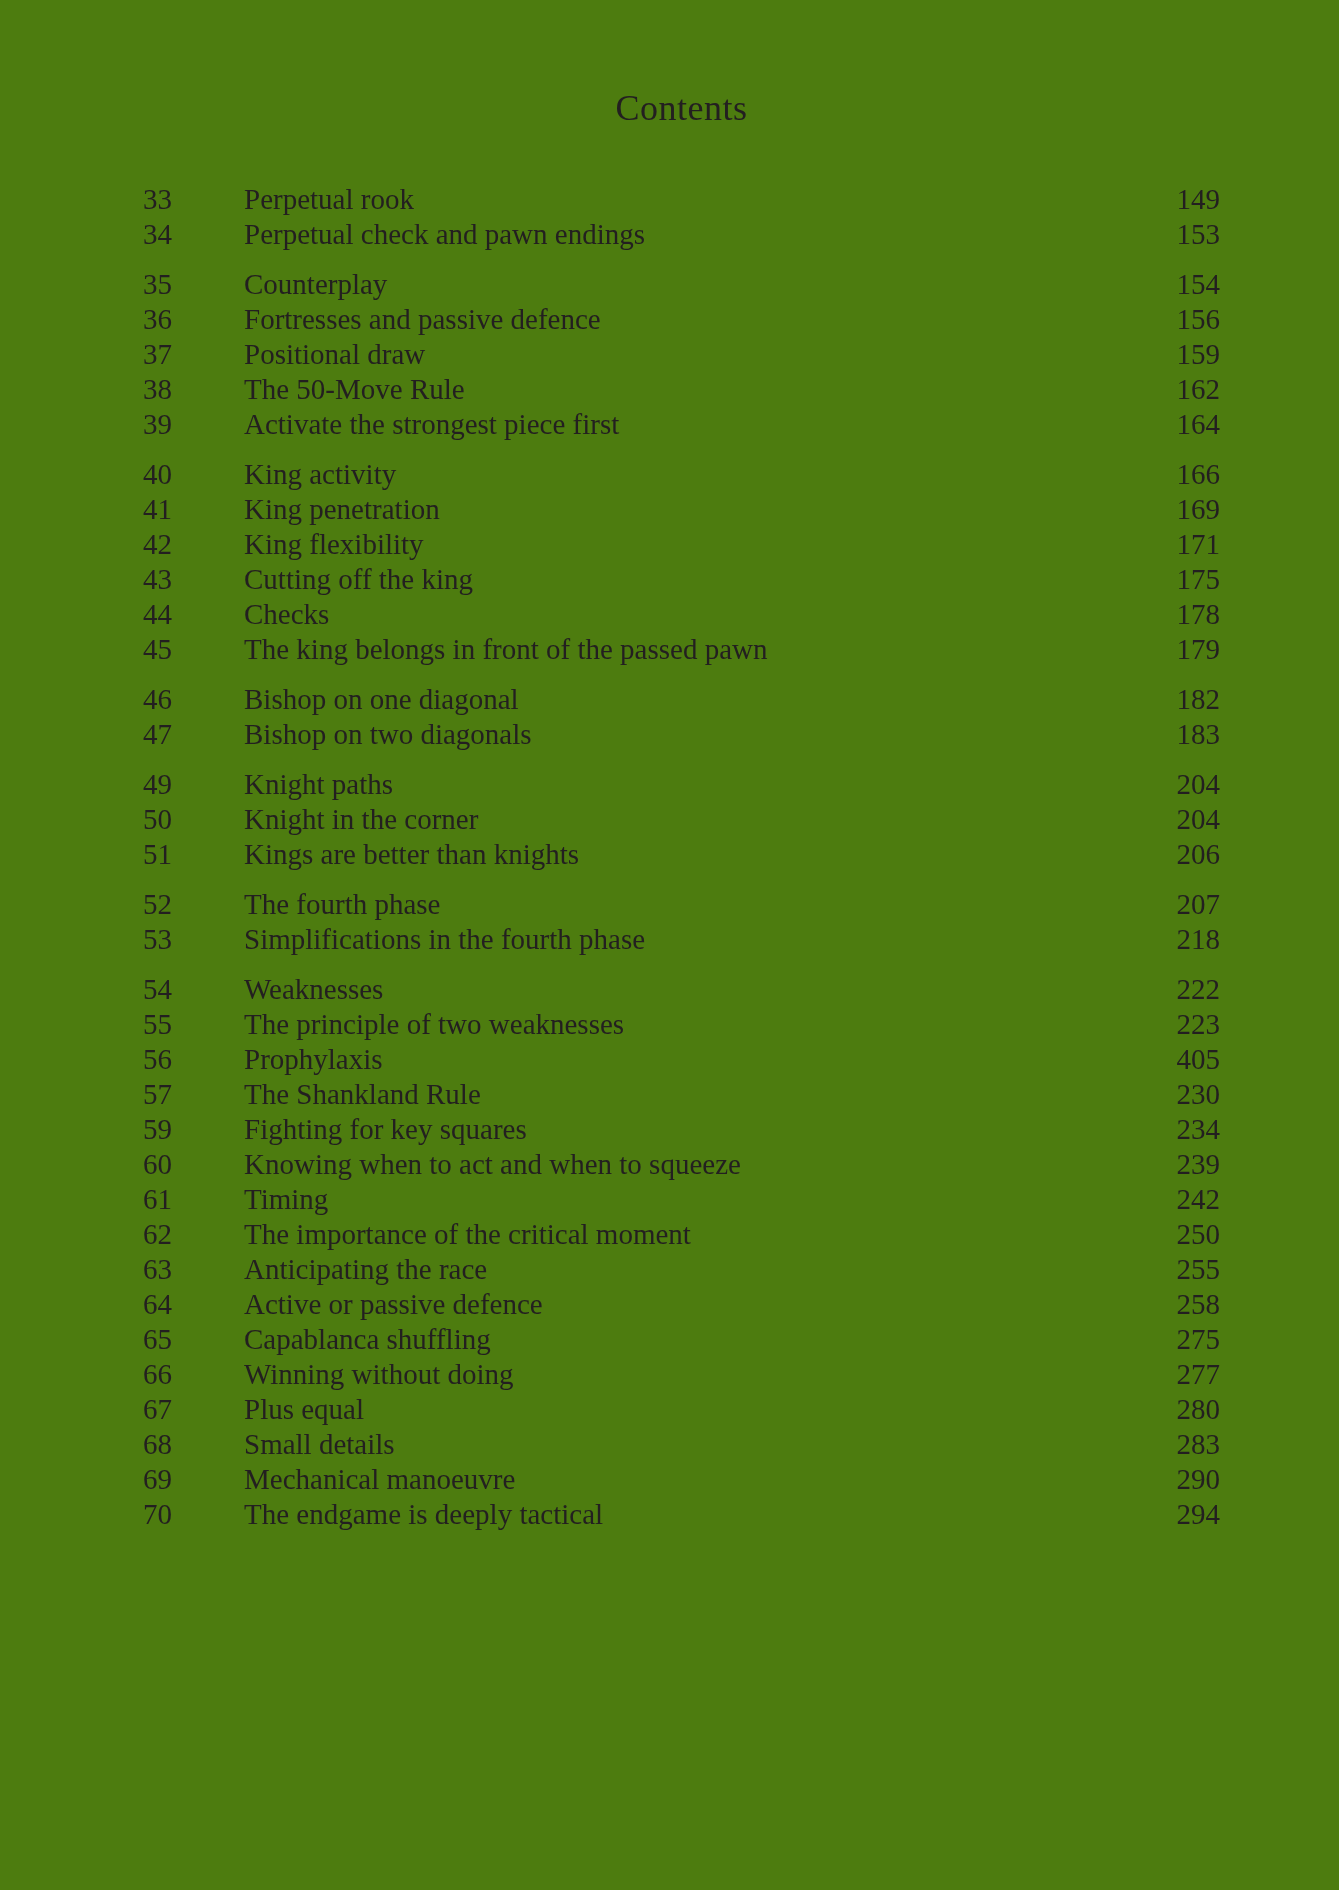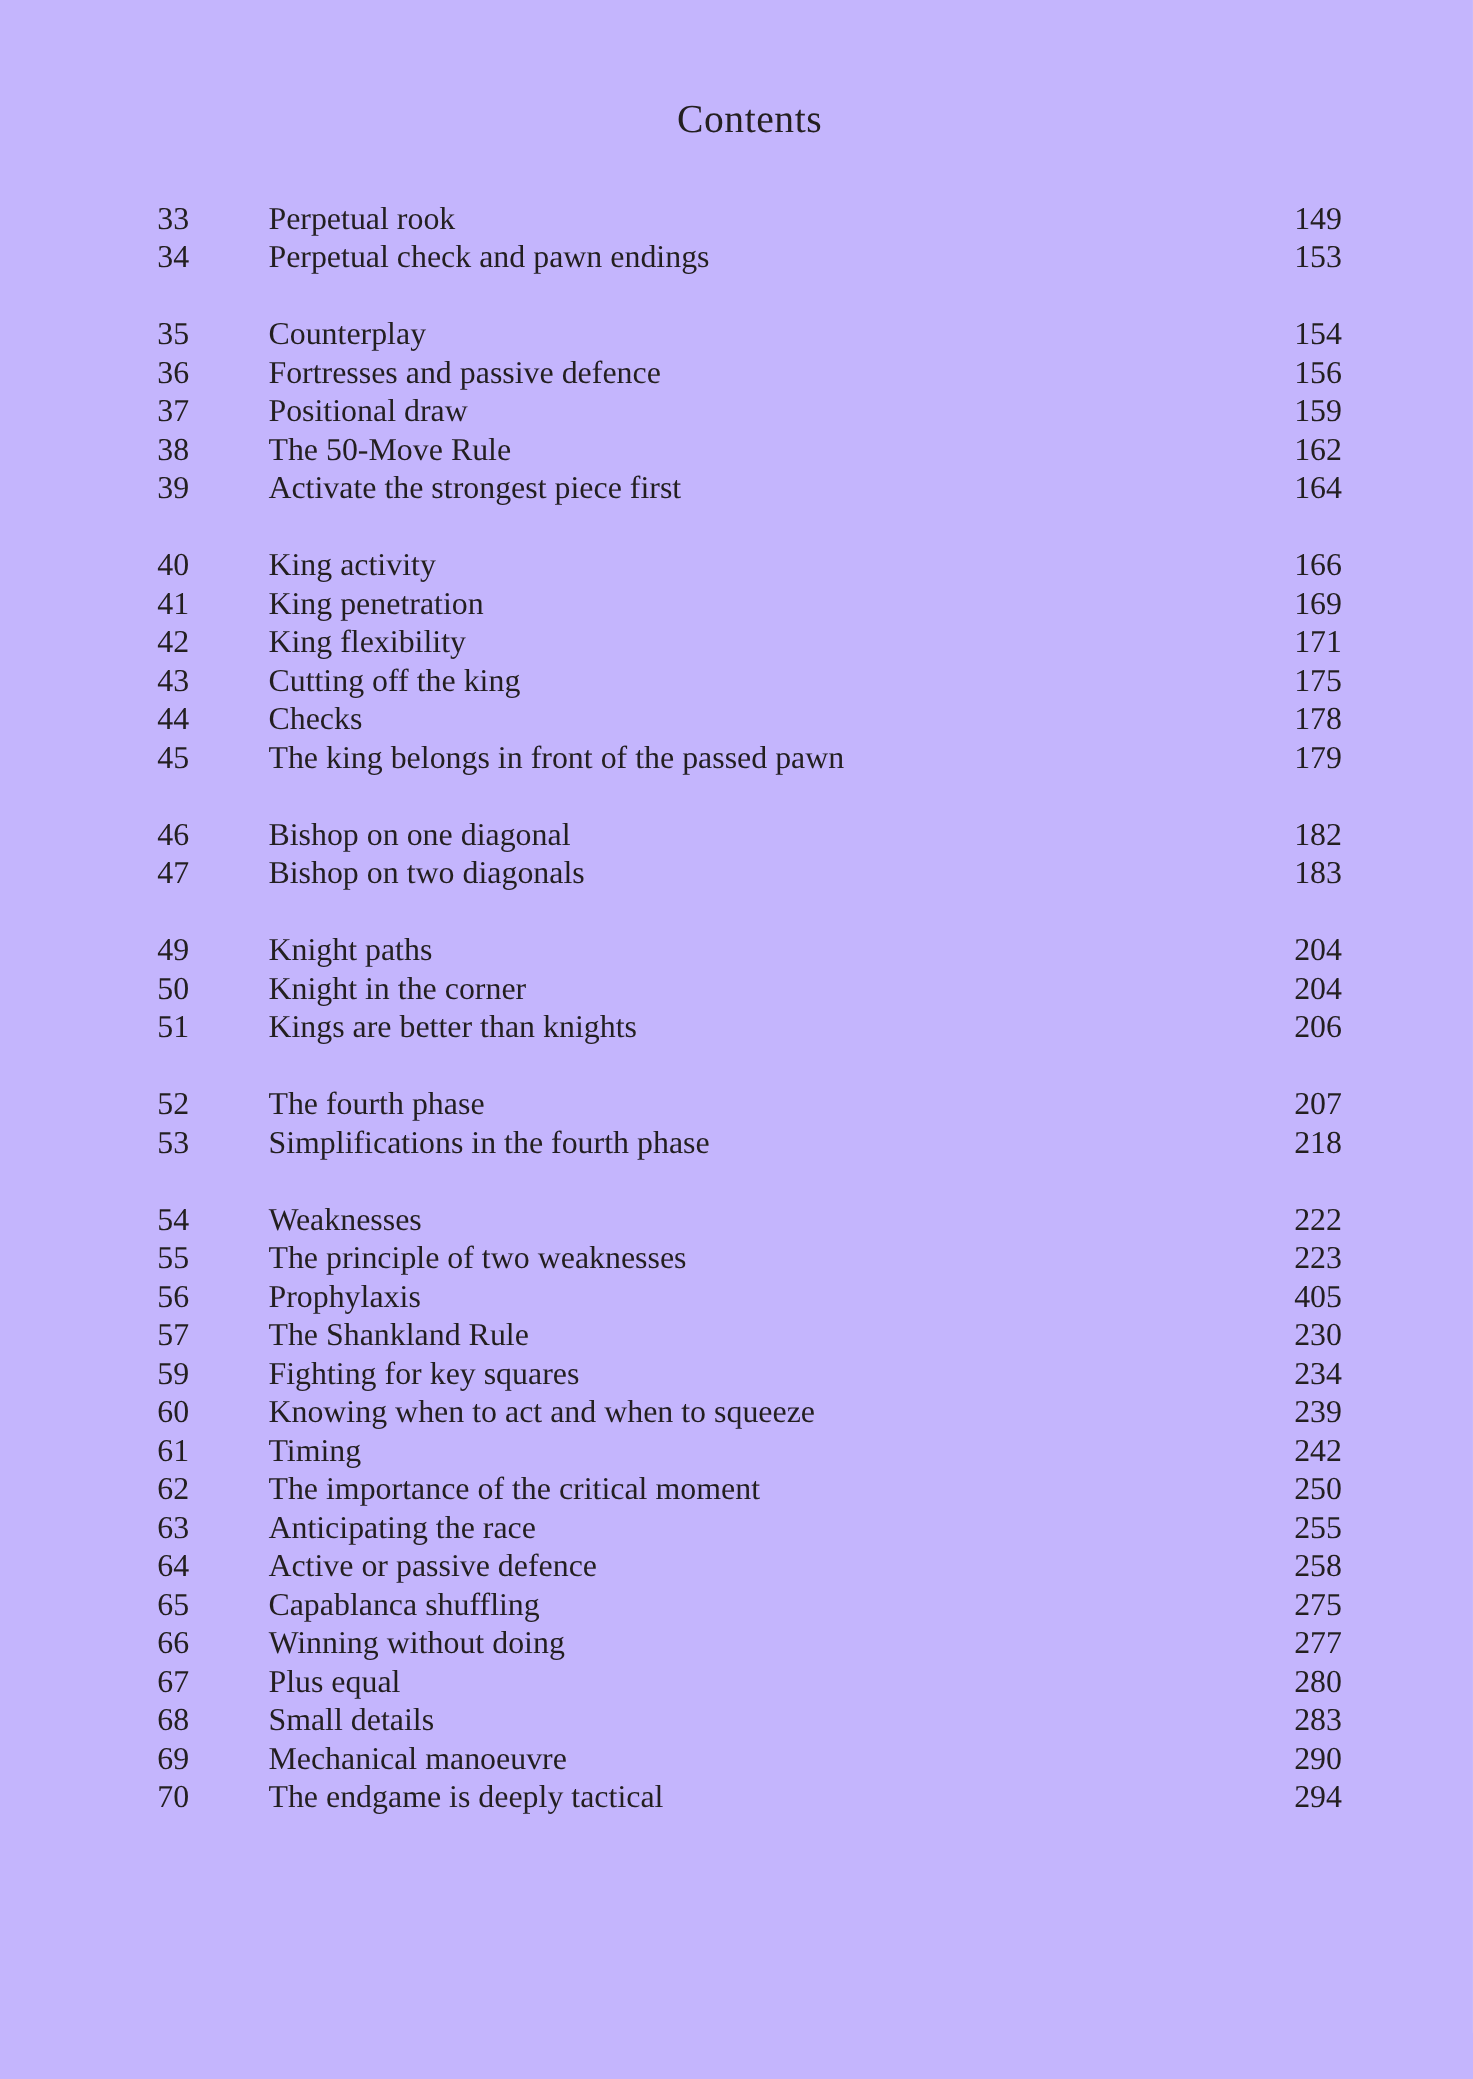--- a/index.html
+++ b/index.html
@@ -5,42 +5,42 @@
   html, body {
     margin: 0;
     padding: 0;
     background: #e8e8e8;
   }
   .page {
     position: relative;
     width: 1339px;
     height: 1890px;
     margin: 0 auto;
-    background: #c4b5fd;
+    background: #4d7c0f;
     box-sizing: border-box;
     padding: 0 119px 0 143px;
     font-family: "Liberation Serif", "DejaVu Serif", serif;
     color: #231f20;
     overflow: hidden;
   }
   .doc-title {
     margin: 0;
     padding-top: 88px;
     height: 41px;
     text-align: center;
     font-size: 36px;
     font-weight: normal;
     line-height: 41px;
     letter-spacing: 0.5px;
   }
   .toc {
     margin-top: 53px;
   }
   .toc-group + .toc-group {
-    margin-top: 35px;
+    margin-top: 15px;
   }
   .toc-row {
     display: flex;
     align-items: center;
     height: 35px;
     line-height: 35px;
     font-size: 29px;
   }
   .chapter-num {
     flex: 0 0 101px;

